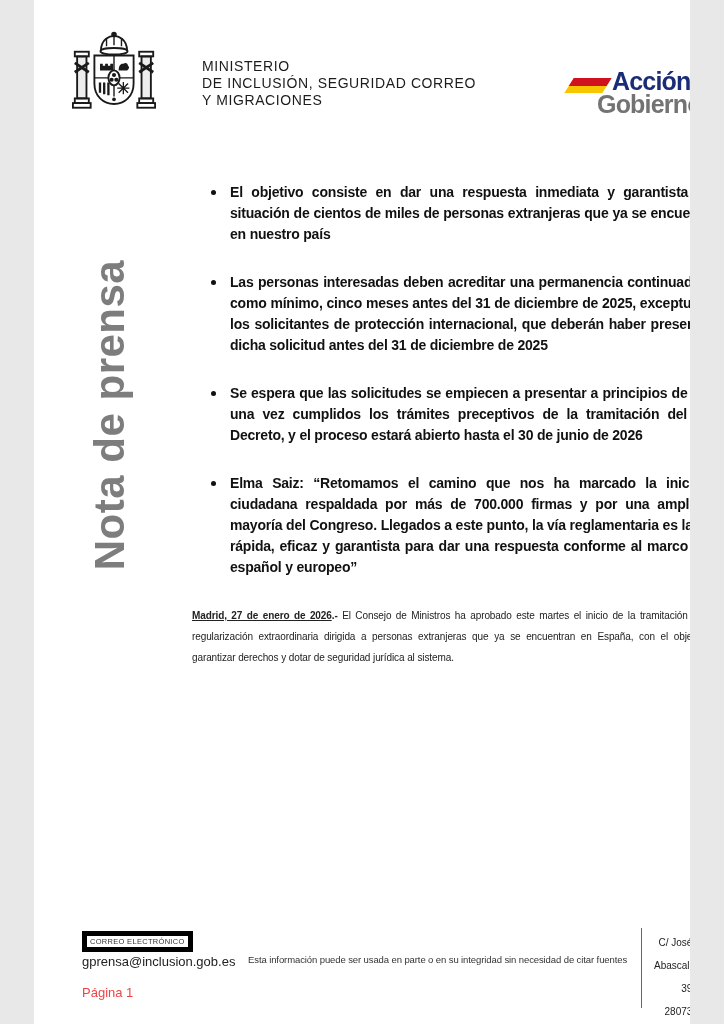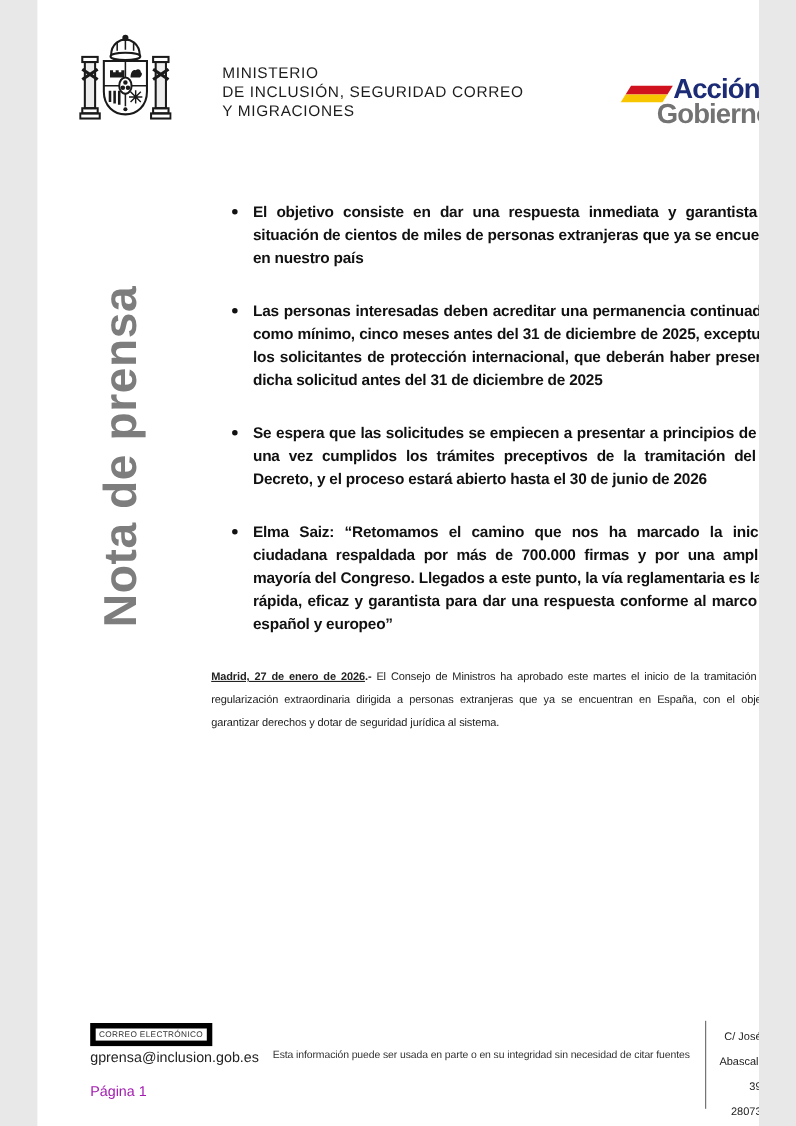--- a/index.html
+++ b/index.html
@@ -65,21 +65,21 @@
   .dateline { font-weight: bold; text-decoration: underline; }
   .dateline-sep { font-weight: bold; }
 
   
   .footer-left { position: absolute; left: 48px; top: 930px; }
   .email-label {
     display: inline-block; border: 5px solid #000000; padding: 1px 3px;
     font-size: 7.5px; letter-spacing: 0.3px; color: #333;
   }
   .email { font-size: 13px; margin-top: 2px; color: #222; }
-  .page-number { font-size: 13px; margin-top: 16px; color: #a21caf; }
+  .page-number { font-size: 13px; margin-top: 16px; color: #ef4444; }
   .footer-note {
     position: absolute; left: 214px; top: 944px;
     font-size: 9.5px; letter-spacing: -0.1px; color: #333; white-space: nowrap; margin-top: 10px;
   }
   .footer-divider {
     position: absolute; left: 607px; top: 928px; height: 80px; width: 0;
     border-left: 1px solid #666;
   }
   .footer-address {
     position: absolute; left: 620px; top: 931px;

